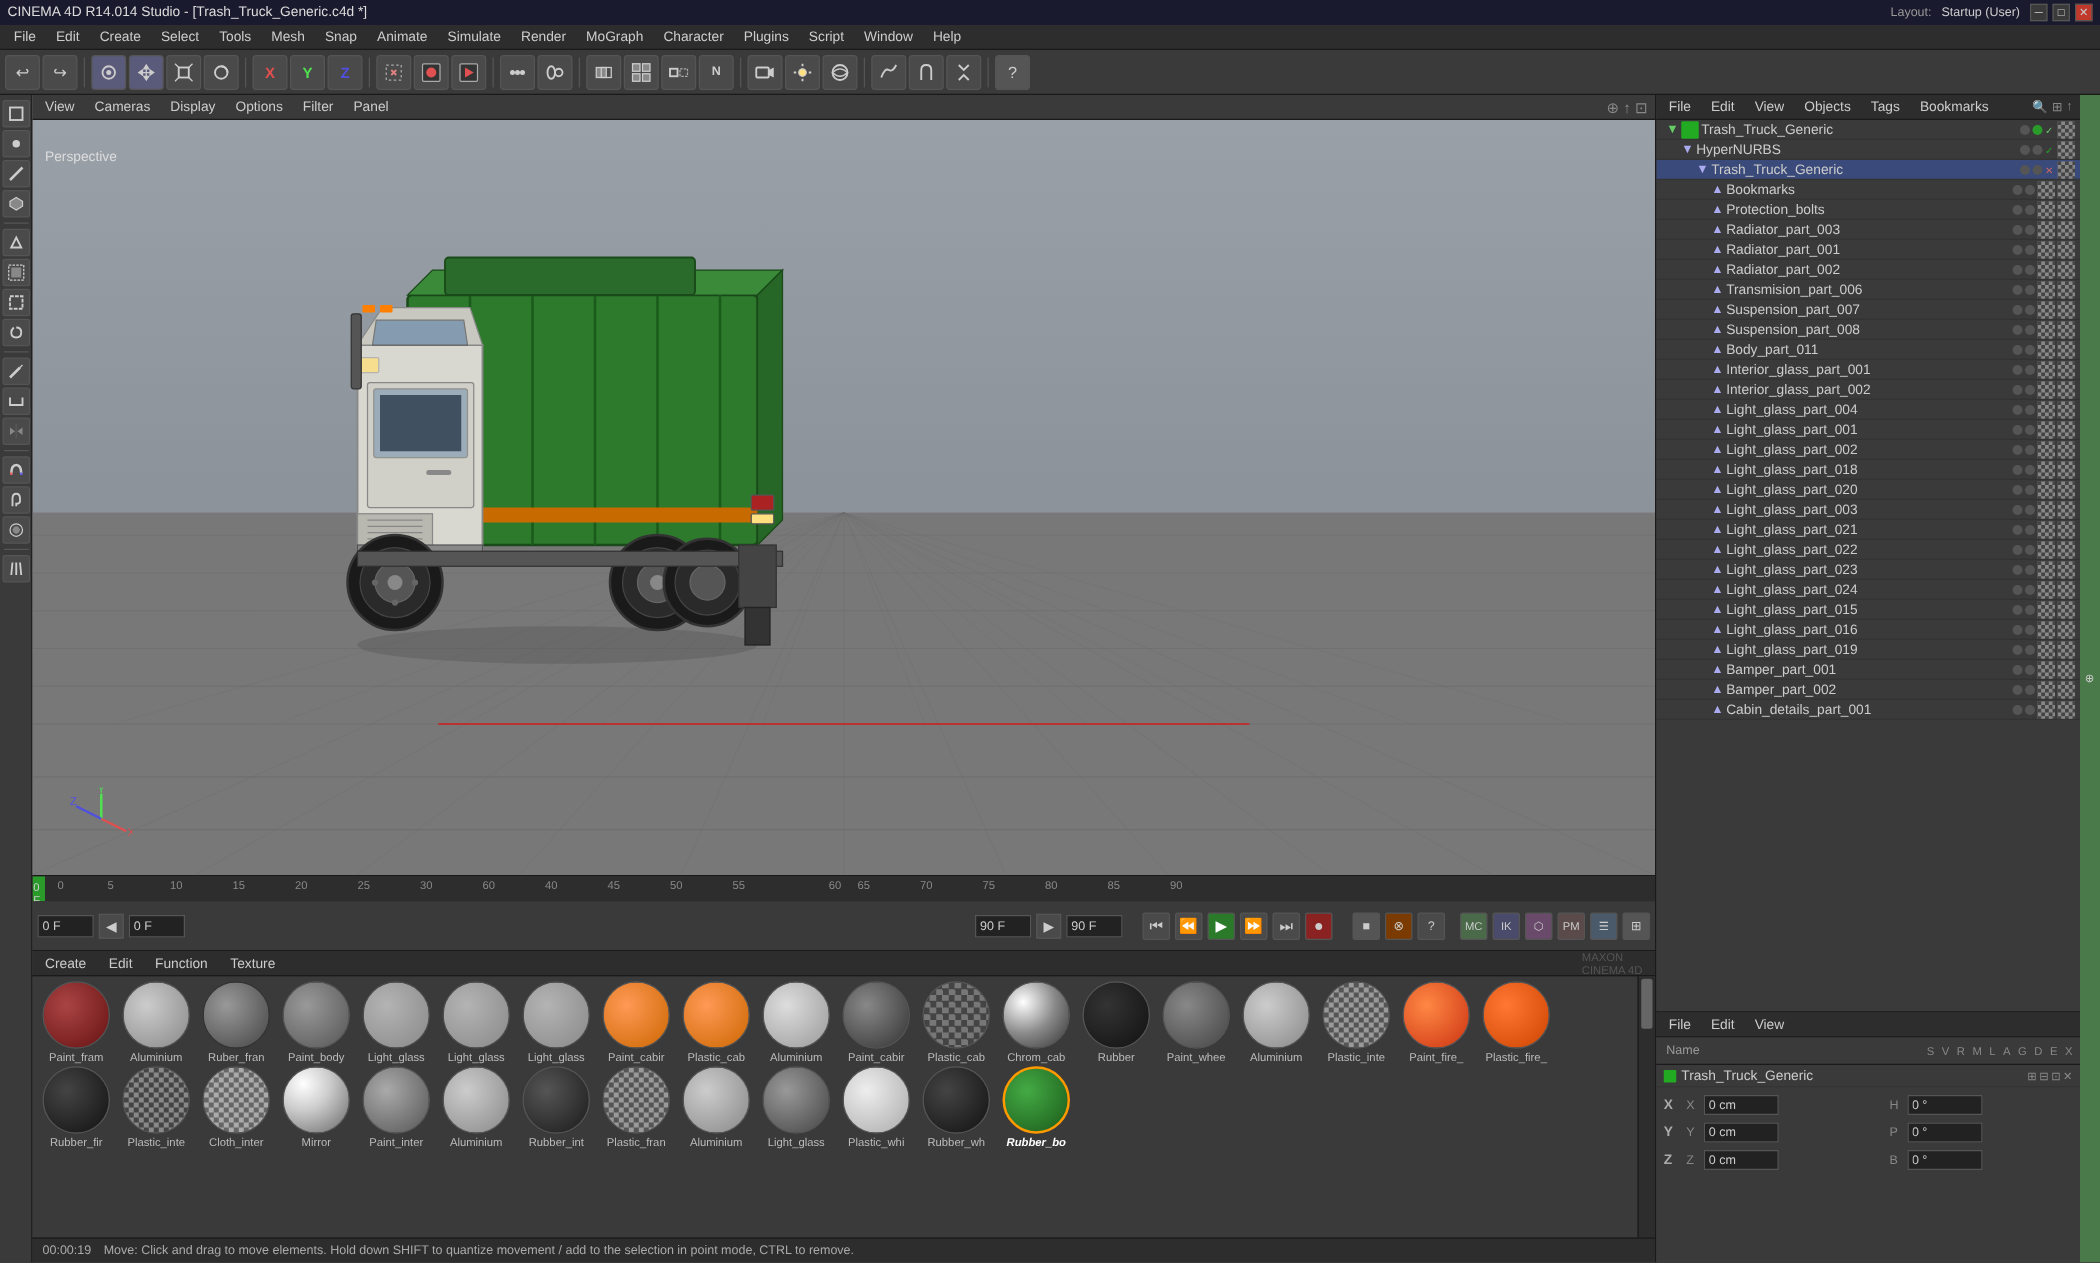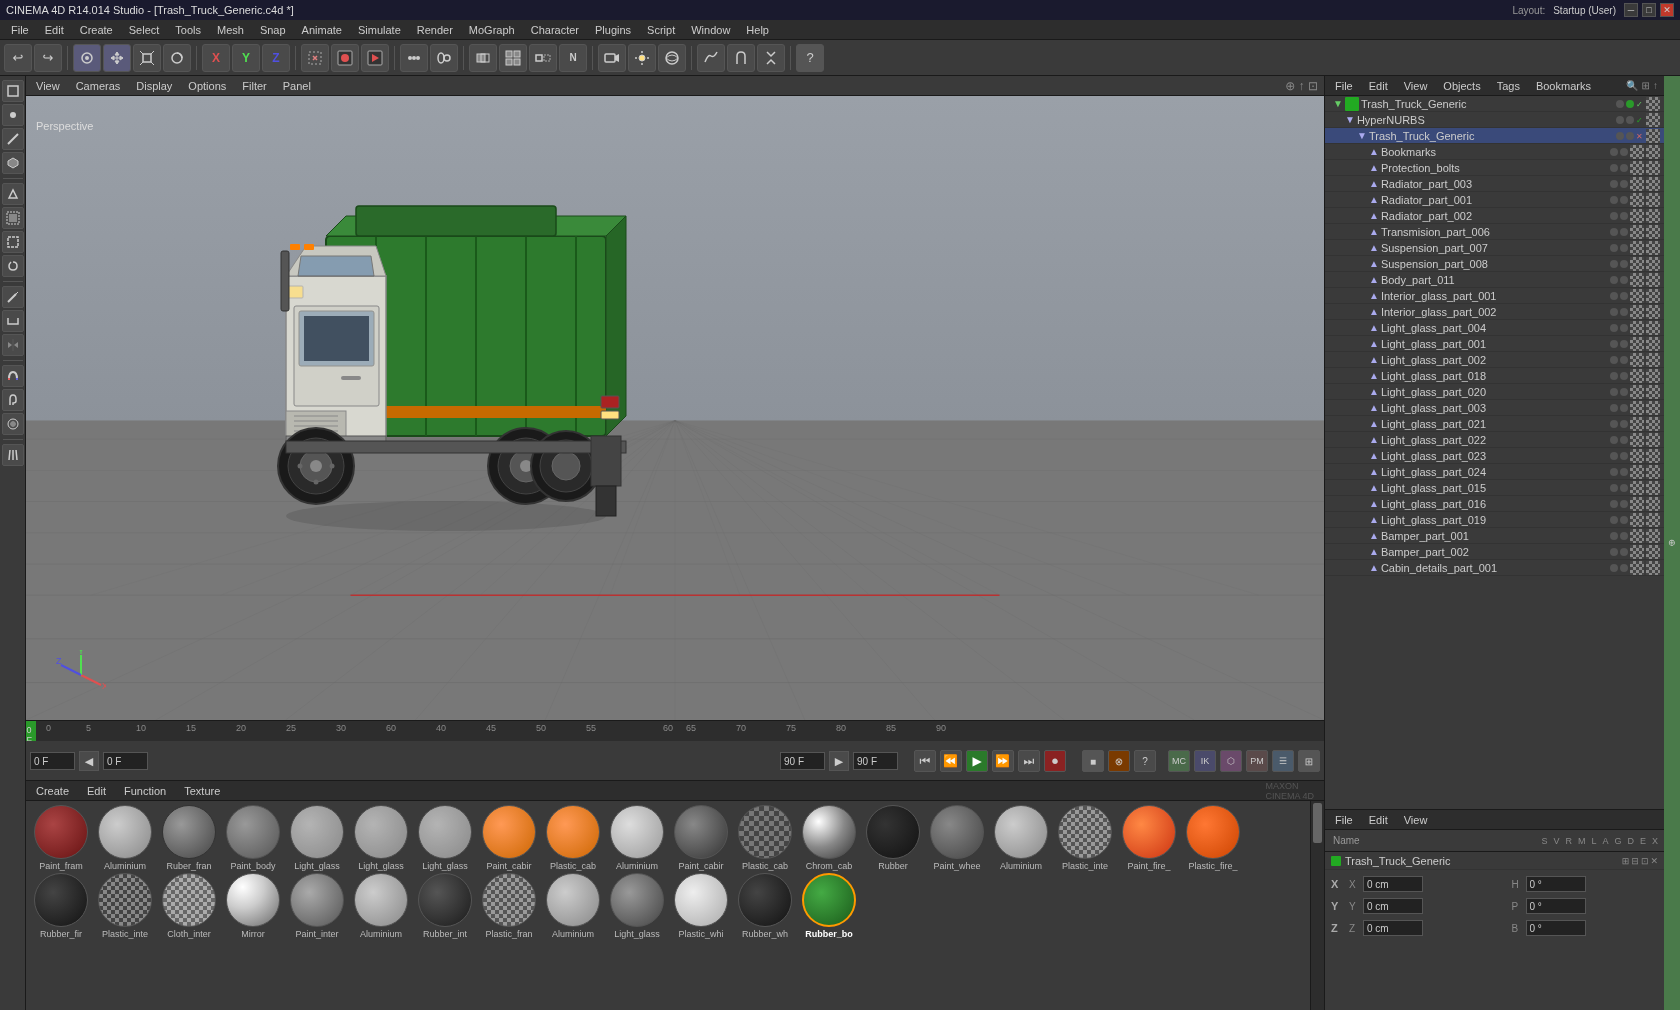--- a/index.html
+++ b/index.html
@@ -1112,29 +1112,33 @@
           <div class="mat-item">
             <div class="mat-sphere" style="background:radial-gradient(circle at 35% 35%, #eee, #aaa);"></div>
             <div class="mat-label">Plastic_whi</div>
           </div>
           <div class="mat-item">
             <div class="mat-sphere" style="background:radial-gradient(circle at 35% 35%, #444, #111);"></div>
             <div class="mat-label">Rubber_wh</div>
           </div>
           <div class="mat-item selected">
             <div class="mat-sphere" style="background:radial-gradient(circle at 35% 35%, #44aa44, #1a5a1a);border:2px solid #f90;"></div>
-            <div class="mat-label" style="color:#fff;font-weight:bold;">Rubber_bo</div>
+            <div class="mat-label" style="color:#fff;font-weight:bold;font-style:italic;">Rubber_bo</div>
           </div>
         </div>
         <div id="materials-scrollbar">
           <div style="margin:2px;height:40px;background:#666;border-radius:2px;"></div>
         </div>
       </div>
     </div>
 
+    <div id="statusbar">
+      <span style="margin-right:10px;color:#aaa;">00:00:19</span>
+      <span>Move: Click and drag to move elements. Hold down SHIFT to quantize movement / add to the selection in point mode, CTRL to remove.</span>
+    </div>
 
   </div>
 
   <div id="right-panel">
 
     <div id="obj-manager">
       <div id="obj-manager-header">
         <span class="obj-menu">File</span>
         <span class="obj-menu">Edit</span>
         <span class="obj-menu">View</span>

